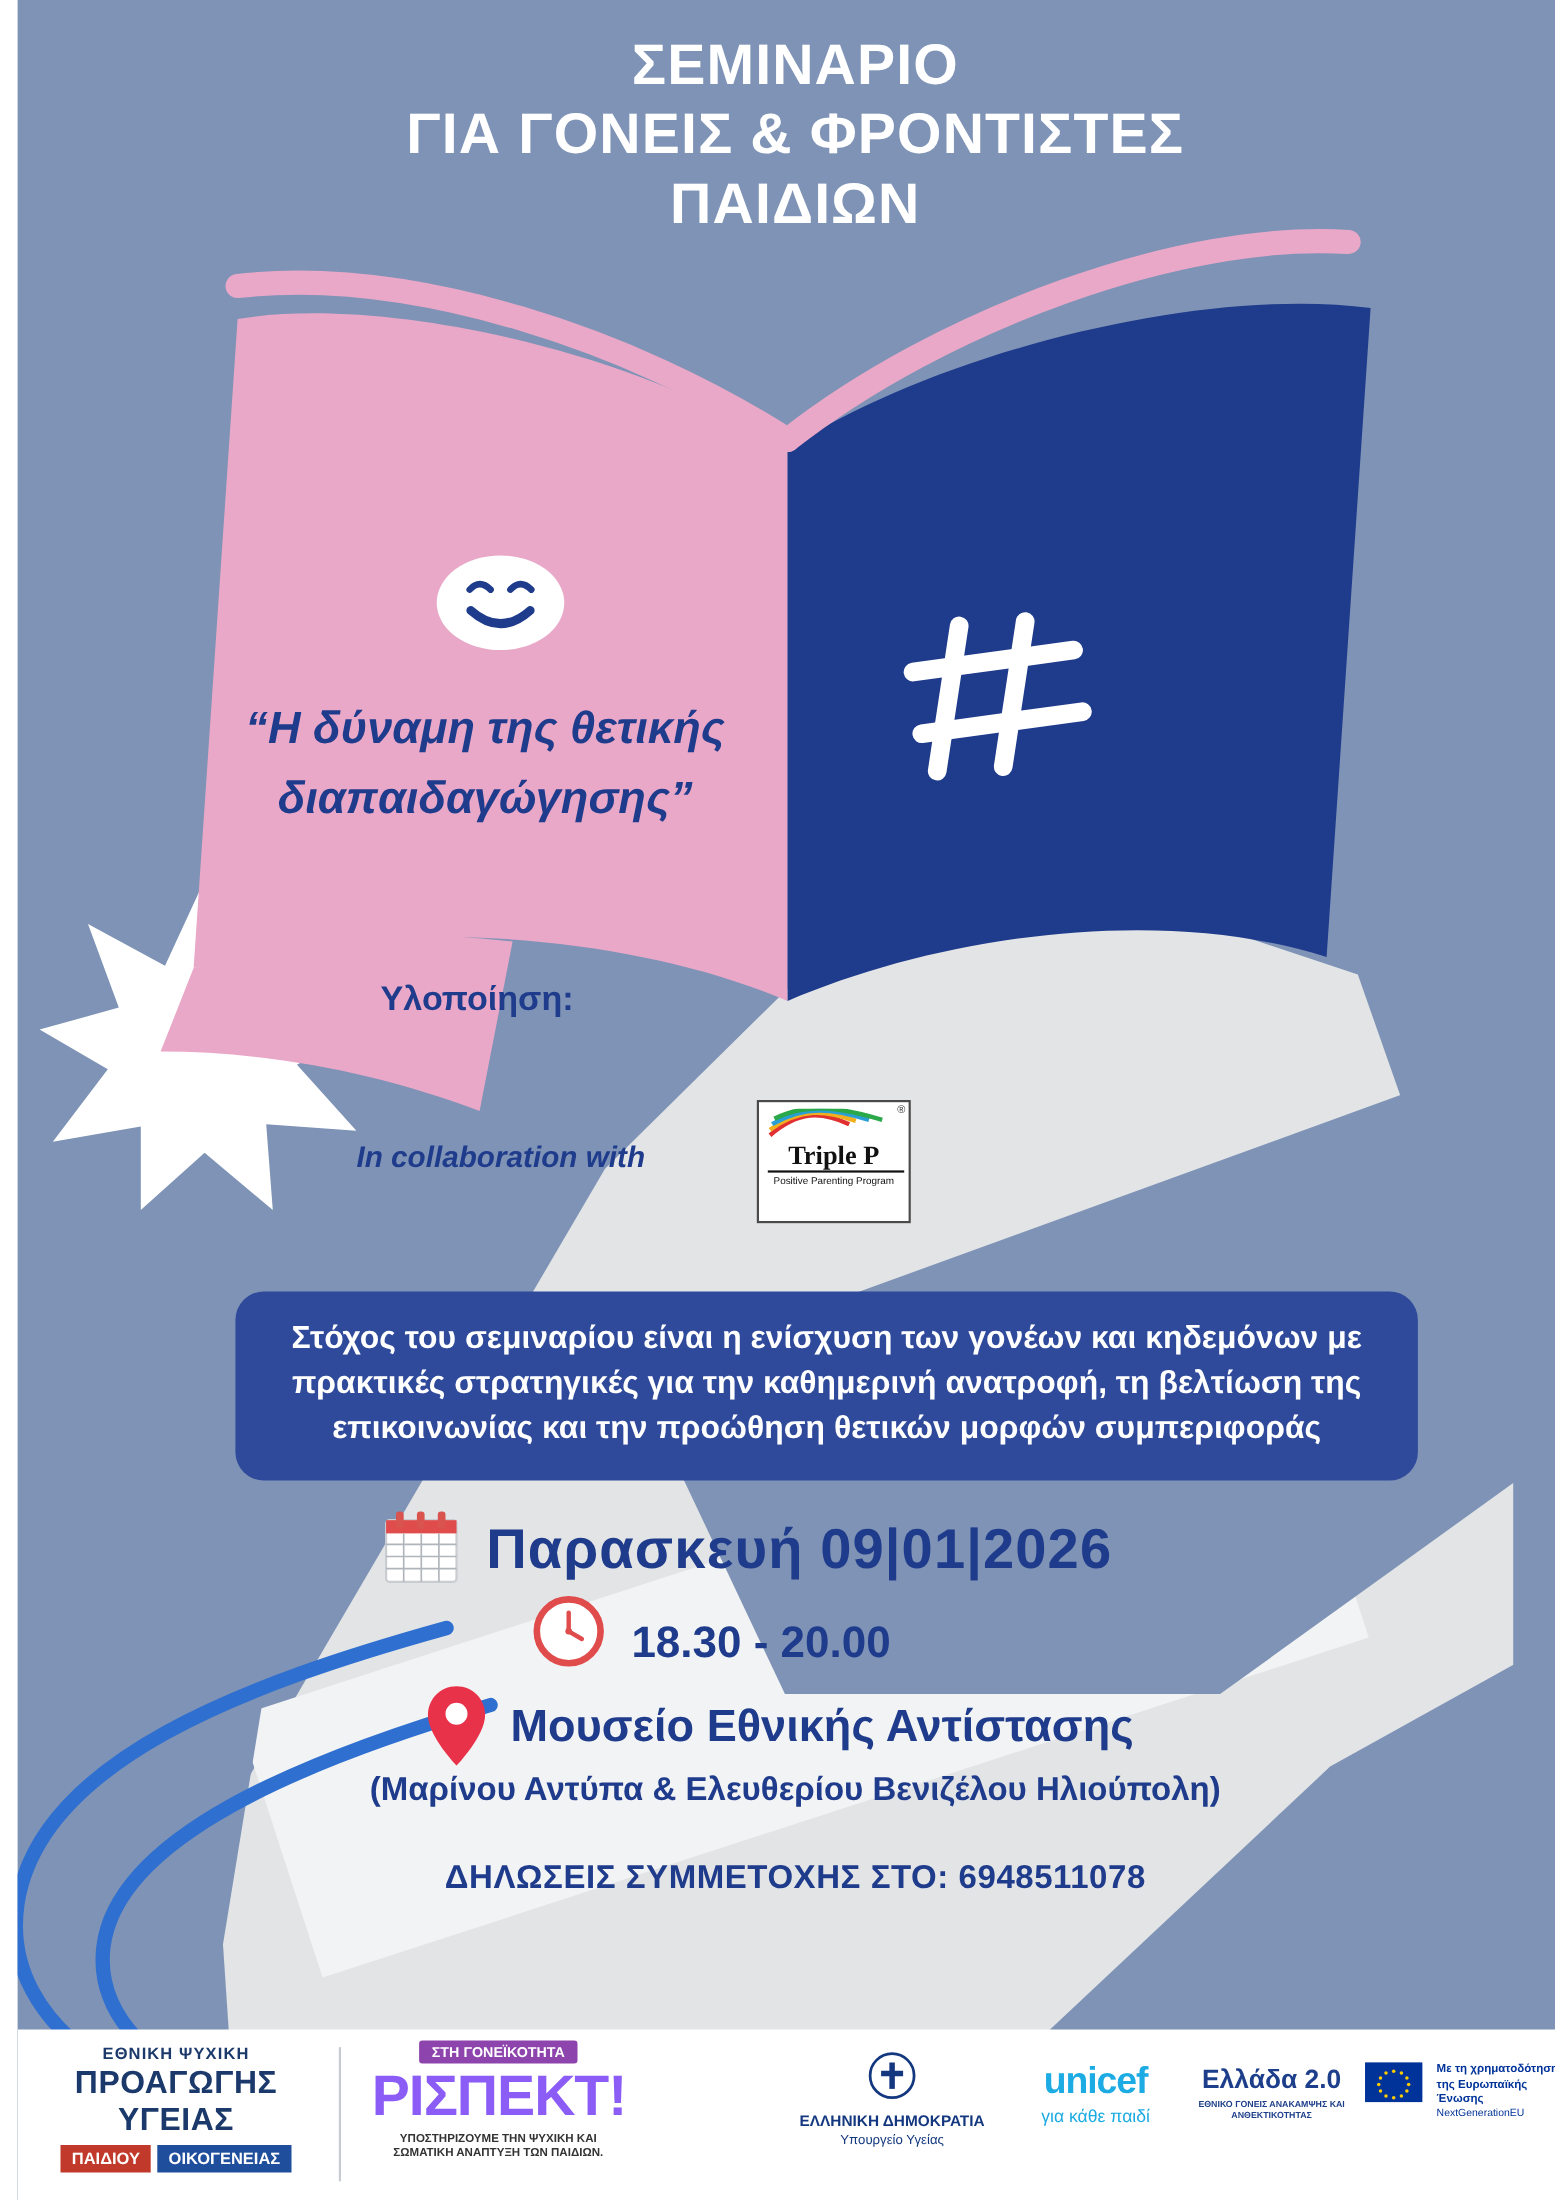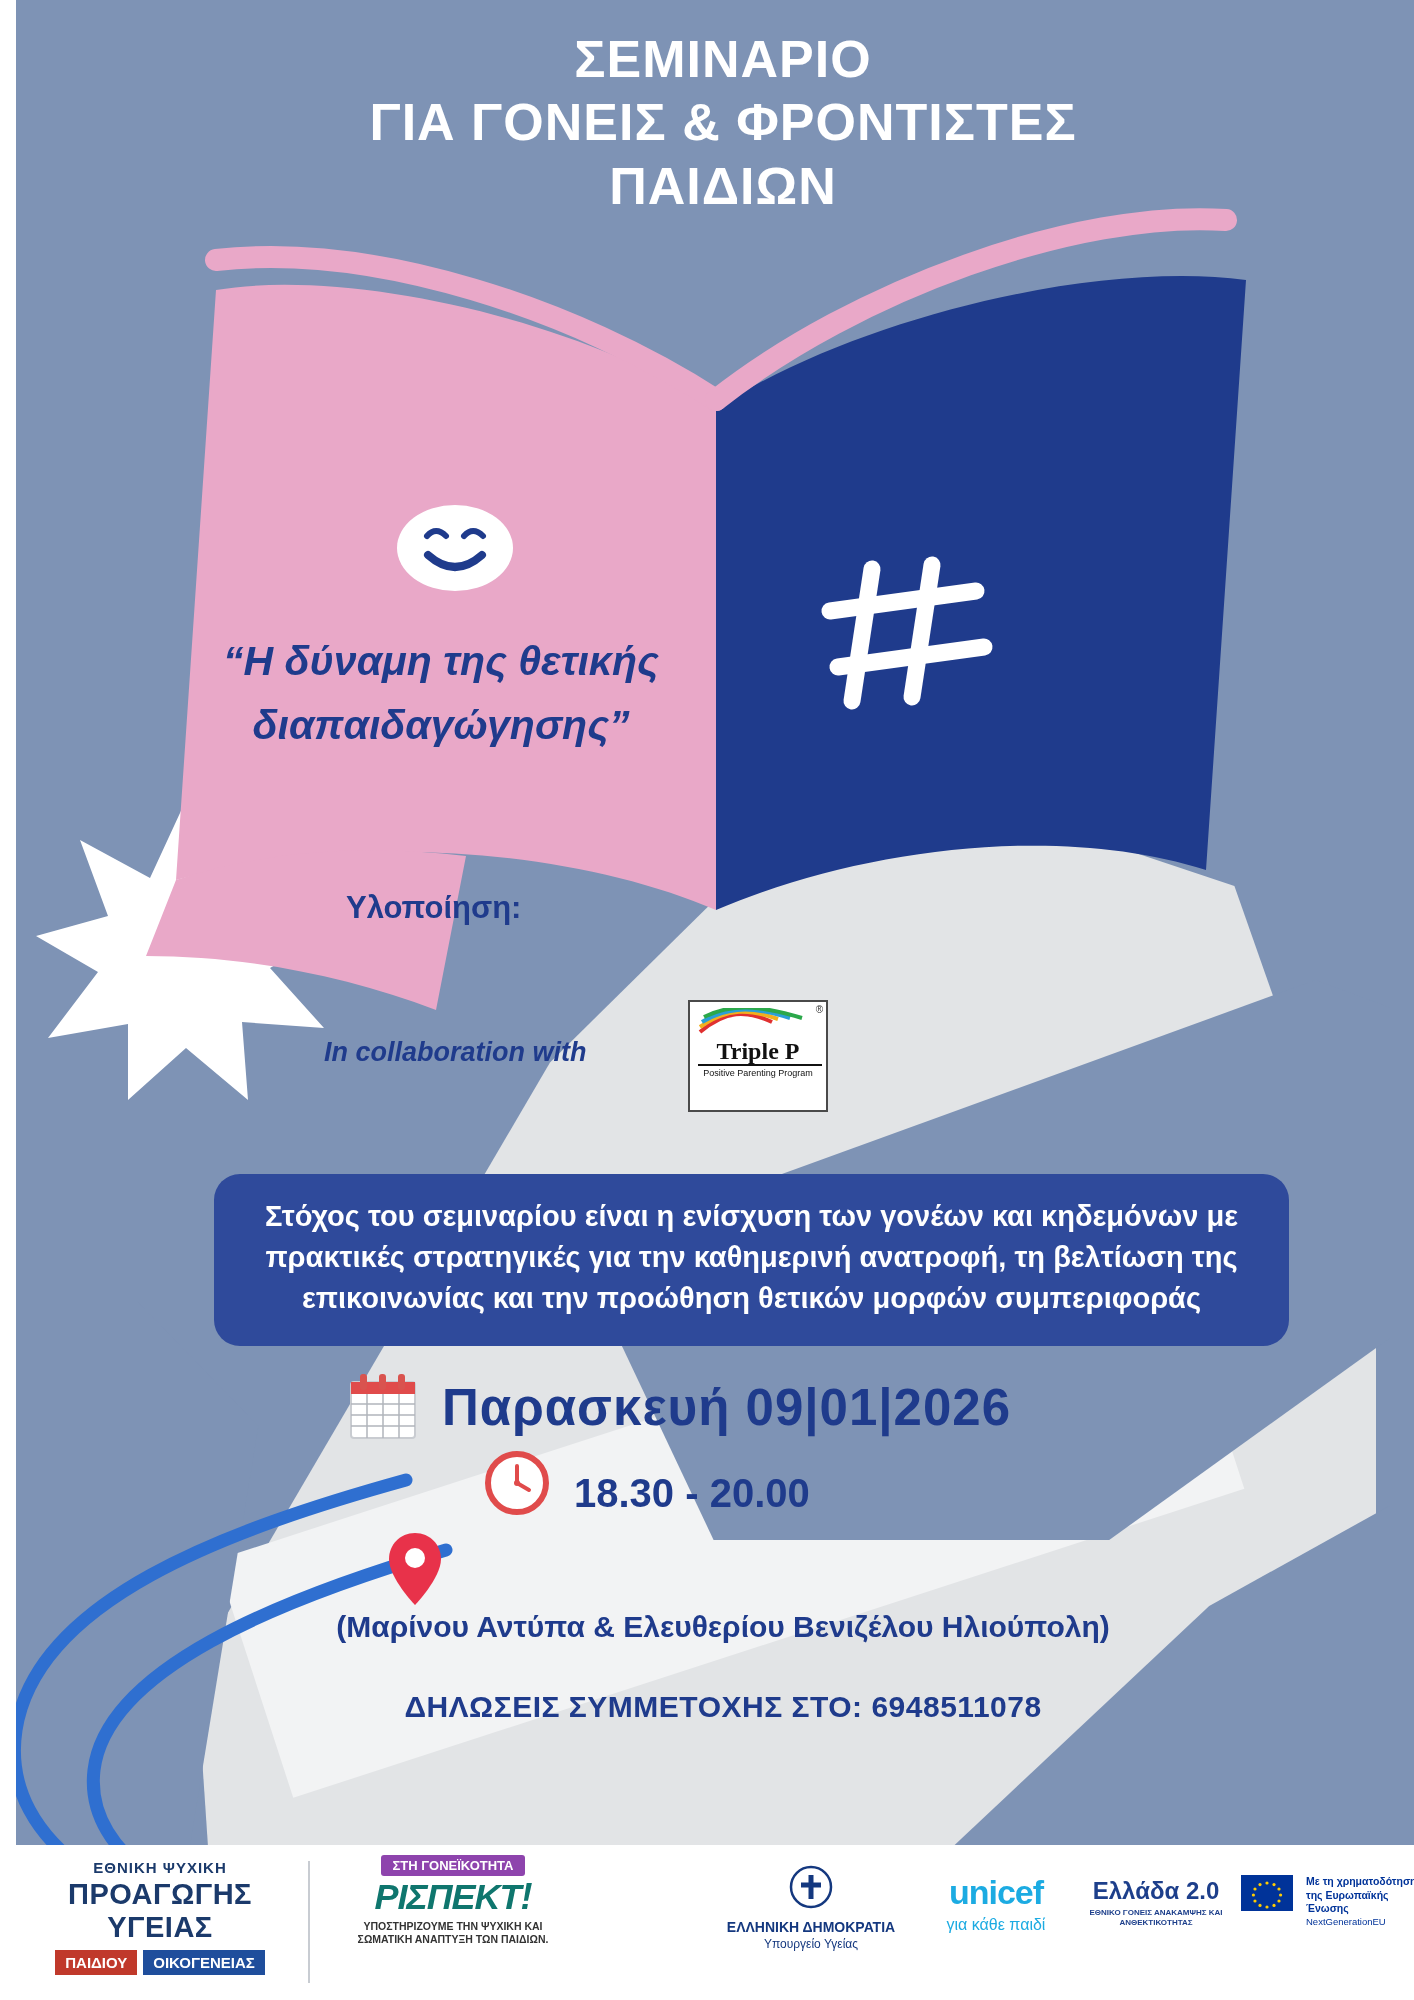--- a/index.html
+++ b/index.html
@@ -246,21 +246,21 @@
   .f1 { left: 10px; top: 14px; width: 268px; }
   .f1 .l1 { color:#1b3a6b; font-size: 15px; font-weight:bold; letter-spacing:1px; text-align:center; }
   .f1 .l2 { color:#1b3a6b; font-size: 29px; font-weight:bold; letter-spacing:0.5px; text-align:center; margin-top:2px;}
   .f1 .row { display:flex; gap:6px; margin-top:6px; justify-content:center; }
   .f1 .tag { color:#ffffff; font-size:15px; font-weight:bold; padding:4px 10px; }
   .f1 .tag.red { background:#c0392b; }
   .f1 .tag.blue { background:#1f4e9c; }
   .f-sep { position:absolute; left: 292px; top: 16px; width:2px; height:122px; background:#c8ccd2; }
   .f2 { left: 322px; top: 10px; width: 230px; text-align:center; }
   .f2 .chip { display:inline-block; background:#8e44ad; color:#fff; font-size:13px; font-weight:bold; padding:3px 12px; border-radius:3px; }
-  .f2 .big { color:#0f766e; font-size:36px; font-weight:bold; font-style:italic; letter-spacing:-1px; }
+  .f2 .big { color:#8b5cf6; font-size:52px; font-weight:bold; letter-spacing:-1px; }
   .f2 .small { color:#333; font-size:10.5px; font-weight:bold; line-height:1.25; margin-top:2px; }
   .f3 { left: 690px; top: 20px; width: 210px; text-align:center; }
   .f3 .gov-name { color:#14387f; font-size:14px; font-weight:bold; margin-top:6px; }
   .f3 .gov-sub { color:#14387f; font-size:12px; margin-top:2px; }
   .f4 { left: 880px; top: 28px; width: 200px; text-align:center; }
   .f4 .uni { color:#1cabe2; font-size:34px; font-weight:bold; letter-spacing:-1px; }
   .f4 .uni-sub { color:#1cabe2; font-size:16px; margin-top:4px; }
   .f5 { left: 1060px; top: 32px; width: 160px; text-align:center; }
   .f5 .gr { color:#1d3f8b; font-size:24px; font-weight:bold; }
   .f5 .gr-sub { color:#1d3f8b; font-size:8px; font-weight:bold; line-height:1.3; margin-top:3px; }
@@ -375,20 +375,21 @@
       <circle cx="33" cy="33" r="3" fill="#e04b4b"></circle>
     </svg>
     <div class="txt">18.30 - 20.00</div>
   </div>
 
   <div class="place-row">
     <svg width="58" height="78" viewBox="0 0 58 78">
       <path d="M29 3 C14 3 3 15 3 29 C3 48 29 75 29 75 C29 75 55 48 55 29 C55 15 44 3 29 3 Z" fill="#e8324a"></path>
       <circle cx="29" cy="28" r="10" fill="#ffffff"></circle>
     </svg>
+    <div class="txt">Μουσείο Εθνικής Αντίστασης</div>
   </div>
 
   <div class="address">(Μαρίνου Αντύπα &amp; Ελευθερίου Βενιζέλου Ηλιούπολη)</div>
   <div class="rsvp">ΔΗΛΩΣΕΙΣ ΣΥΜΜΕΤΟΧΗΣ ΣΤΟ: 6948511078</div>
 
   <div class="footer">
 
     <div class="f-logo f1">
       <div class="l1">ΕΘΝΙΚΗ ΨΥΧΙΚΗ</div>
       <div class="l2">ΠΡΟΑΓΩΓΗΣ ΥΓΕΙΑΣ</div>

